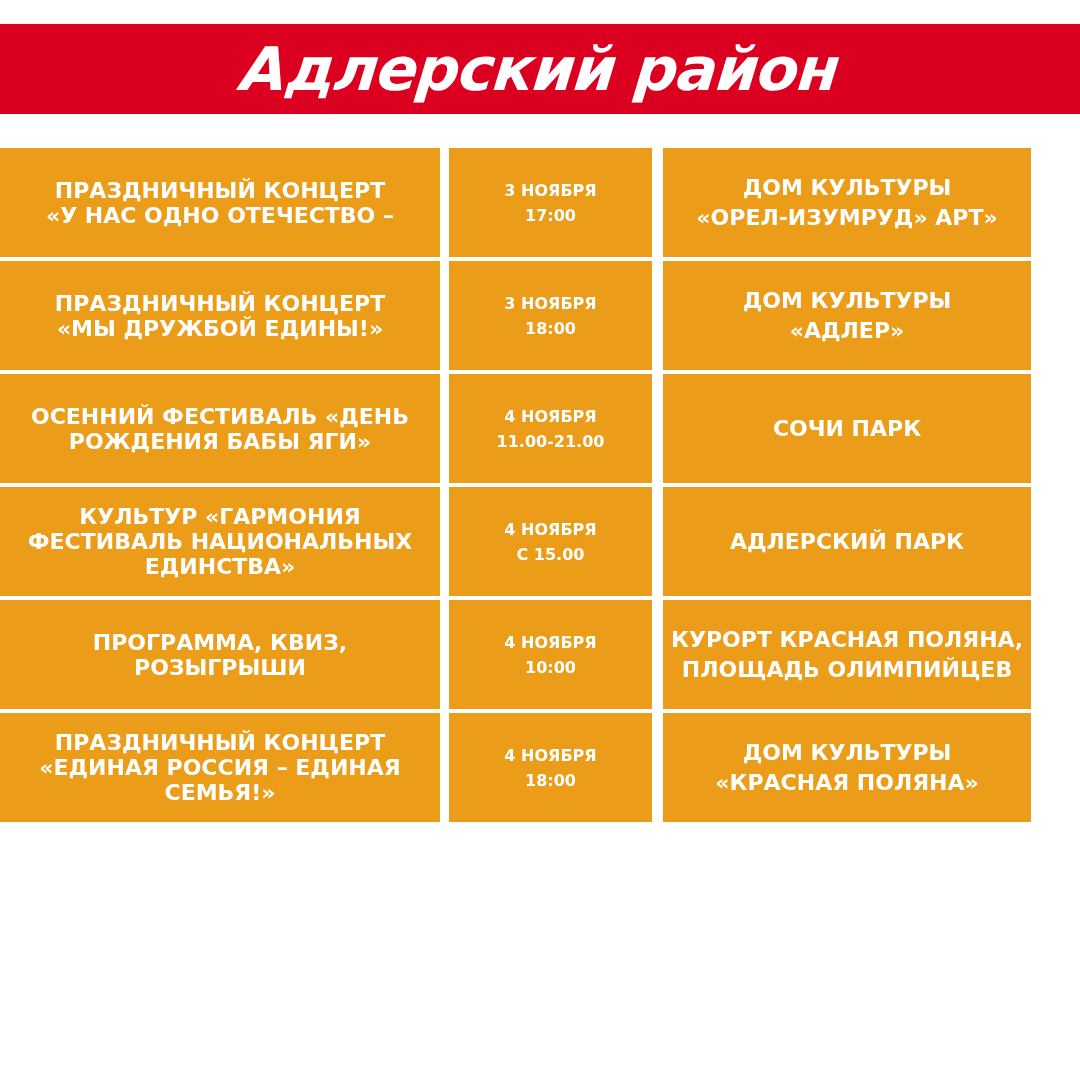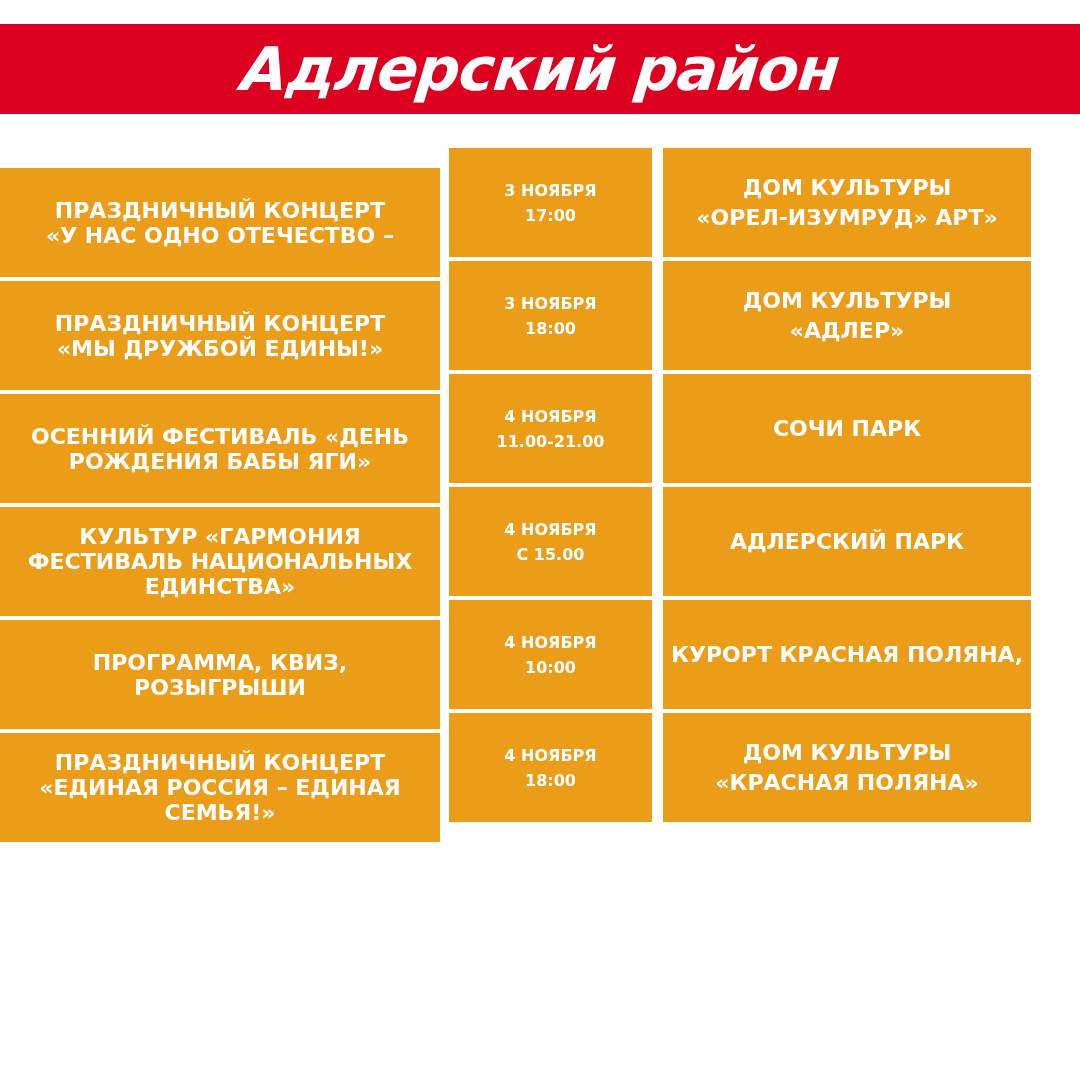--- a/index.html
+++ b/index.html
@@ -2,21 +2,21 @@
 <html><head>
 <meta charset="utf-8">
 <style>
   html,body{margin:0;padding:0;background:#ffffff;}
   body{width:1080px;height:1080px;position:relative;overflow:hidden;font-family:"DejaVu Sans","Liberation Sans",sans-serif;}
   .banner{position:absolute;left:0;top:24px;width:1080px;height:90px;background:#dc0020;display:flex;align-items:center;justify-content:center;}
   .banner-title{color:#ffffff;font-family:"DejaVu Sans",sans-serif;font-weight:bold;font-style:italic;font-size:60px;letter-spacing:-1px;transform:skewX(-6deg);}
   .table{position:absolute;left:0;top:148px;width:1080px;}
   .row{position:absolute;left:0;width:1080px;height:109px;}
   .cell{position:absolute;top:0;height:109px;background:#eb9c19;color:#ffffff;display:flex;align-items:center;justify-content:center;text-align:center;font-weight:bold;text-transform:uppercase;box-sizing:border-box;}
-  .c-event{left:0;width:440px;font-size:22px;line-height:25px;padding:0 20px;margin-top:20px;}
+  .c-event{left:0;width:440px;font-size:22px;line-height:25px;padding:0 20px;}
   .c-date{left:449px;width:203px;font-size:16px;line-height:25px;align-items:center;}
   .c-place{left:663px;width:368px;font-size:22px;line-height:30px;padding:0 8px;}
   .lines span{display:block;white-space:nowrap;}
 </style>
 </head>
 <body>
 
 <div class="banner">
   <div class="banner-title">Адлерский район</div>
 </div>
@@ -115,20 +115,21 @@
     </div>
     <div class="cell c-date lines">
       <div>
           <span>4 НОЯБРЯ</span>
           <span>10:00</span>
         </div>
     </div>
     <div class="cell c-place lines">
       <div>
           <span>КУРОРТ КРАСНАЯ ПОЛЯНА,</span>
+          <span>ПЛОЩАДЬ ОЛИМПИЙЦЕВ</span>
         </div>
     </div>
   </div>
 
   <div class="row" style="top:565px">
     <div class="cell c-event lines">
       <div>
           <span>ПРАЗДНИЧНЫЙ КОНЦЕРТ</span>
           <span>«ЕДИНАЯ РОССИЯ – ЕДИНАЯ</span>
           <span>СЕМЬЯ!»</span>

